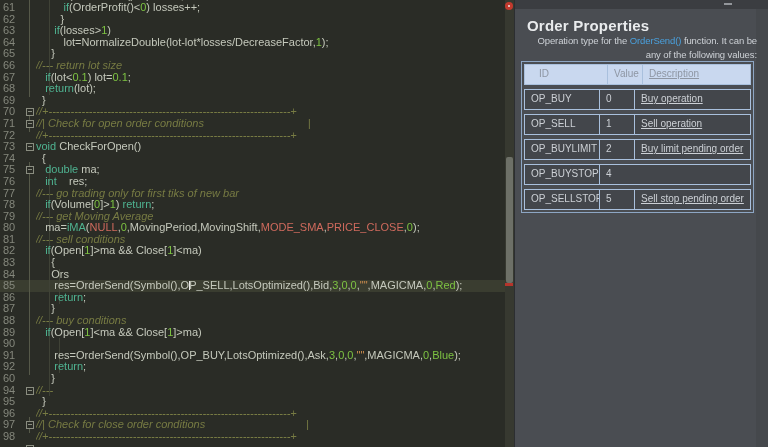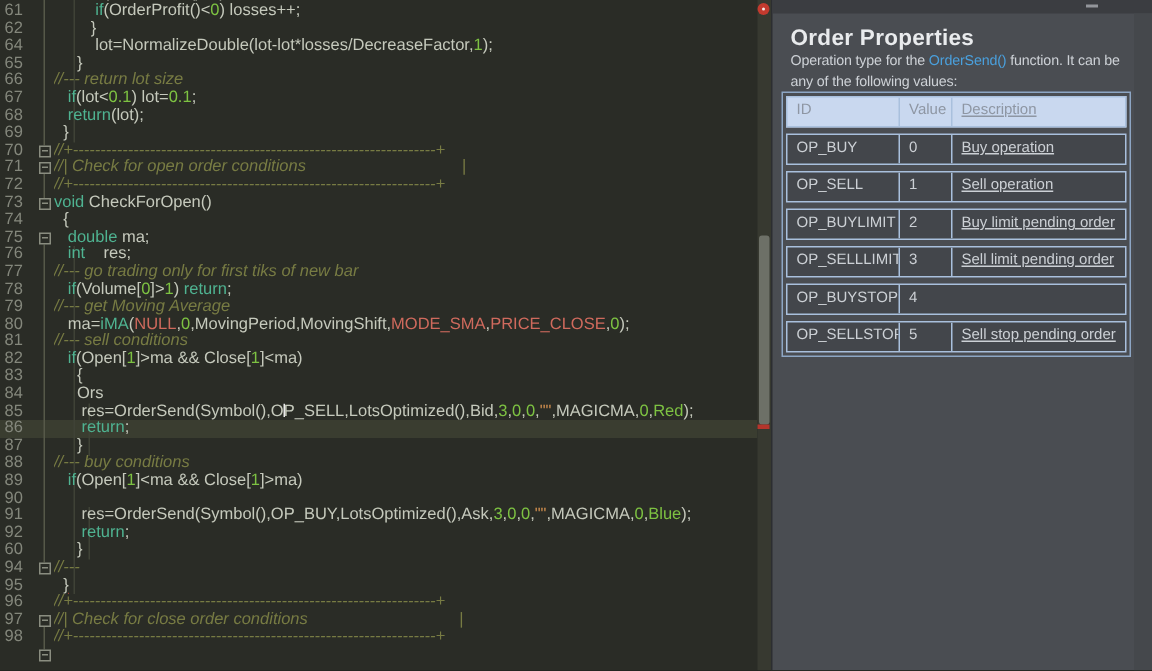--- a/index.html
+++ b/index.html
@@ -36,28 +36,28 @@
   .errmark{position:absolute;left:0px;top:283px;width:8px;height:3px;background:#b5352c;}
 
   
   .panel{position:absolute;left:514px;top:0;width:254px;height:447px;background:#4a4d52;
          border-left:1px solid #2c2e31;box-sizing:border-box;
          font-family:"Liberation Sans",sans-serif;}
   .panel-top{position:absolute;left:0;top:0;width:100%;height:9px;background:#3b3d41;}
   .pin{position:absolute;right:36px;top:3px;width:8px;height:2px;background:#93969b;}
   .panel-scroll{position:absolute;right:0;top:9px;width:12px;bottom:0;background:#45484c;}
   .ptitle{position:absolute;left:12px;top:17px;margin:0;font-size:15px;font-weight:bold;color:#e9ebed;letter-spacing:0.2px;}
-  .pintro{position:absolute;left:12px;top:34px;width:230px;margin:0;font-size:9.5px;line-height:13.5px;color:#cdd1d6;letter-spacing:-0.1px;}
+  .pintro{position:absolute;left:12px;top:34px;width:230px;margin:0;font-size:9.5px;line-height:13.5px;color:#cdd1d6;letter-spacing:-0.1px;text-align:right;}
   .plink{color:#4aa0dd;text-decoration:none;cursor:pointer;}
   .ptable{position:absolute;left:6px;top:61px;width:233px;border:1px solid #8da6c4;background:#4a4d52;
           padding:2px;display:flex;flex-direction:column;gap:4px;box-sizing:border-box;}
   .tbody{display:flex;flex-direction:column;gap:4px;}
   .trow{display:flex;border:1px solid #a9c0dd;background:#43464b;height:19px;line-height:18px;
         font-size:10px;color:#ccd0d5;overflow:hidden;}
-  .thead{background:#c9d8ef;color:#8e96a3;}
+  .thead{background:#c9d8ef;color:#8e96a3;padding-left:8px;}
   .tcell{padding-left:6px;box-sizing:border-box;overflow:hidden;white-space:nowrap;}
   .c0{width:74px;flex:none;}
   .c1{width:35px;flex:none;border-left:1px solid #a9c0dd;}
   .c2{flex:1;border-left:1px solid #a9c0dd;text-decoration:underline;}
 </style>
 </head>
 <body>
 
 <div class="stage">
 
@@ -71,20 +71,21 @@
 
     <div class="fold-connector" style="top:0;height:97px;"></div>
     <div class="fold-connector" style="top:116px;height:16px;"></div>
     <div class="fold-connector" style="top:162px;height:213px;"></div>
     <div class="fold-connector" style="top:417px;height:16px;"></div>
 
     <div class="code-rows">
         <div class="crow"><span class="lnum">60</span><span class="foldcol"></span><span class="ctext"><span class="tk-d">         </span><span class="tk-k">if</span><span class="tk-d">(OrderProfit()&gt;</span><span class="tk-n">0</span><span class="tk-d">) </span><span class="tk-k">break</span><span class="tk-d">;</span></span></div>
         <div class="crow"><span class="lnum">61</span><span class="foldcol"></span><span class="ctext"><span class="tk-d">         </span><span class="tk-k">if</span><span class="tk-d">(OrderProfit()&lt;</span><span class="tk-n">0</span><span class="tk-d">) losses++;</span></span></div>
         <div class="crow"><span class="lnum">62</span><span class="foldcol"></span><span class="ctext"><span class="tk-d">        }</span></span></div>
+        <div class="crow"><span class="lnum">63</span><span class="foldcol"></span><span class="ctext"><span class="tk-d">      </span><span class="tk-k">if</span><span class="tk-d">(losses&gt;</span><span class="tk-n">1</span><span class="tk-d">)</span></span></div>
         <div class="crow"><span class="lnum">64</span><span class="foldcol"></span><span class="ctext"><span class="tk-d">         lot=NormalizeDouble(lot-lot*losses/DecreaseFactor,</span><span class="tk-n">1</span><span class="tk-d">);</span></span></div>
         <div class="crow"><span class="lnum">65</span><span class="foldcol"></span><span class="ctext"><span class="tk-d">     }</span></span></div>
         <div class="crow"><span class="lnum">66</span><span class="foldcol"></span><span class="ctext"><span class="tk-m">//--- return lot size</span></span></div>
         <div class="crow"><span class="lnum">67</span><span class="foldcol"></span><span class="ctext"><span class="tk-d">   </span><span class="tk-k">if</span><span class="tk-d">(lot&lt;</span><span class="tk-n">0.1</span><span class="tk-d">) lot=</span><span class="tk-n">0.1</span><span class="tk-d">;</span></span></div>
         <div class="crow"><span class="lnum">68</span><span class="foldcol"></span><span class="ctext"><span class="tk-d">   </span><span class="tk-k">return</span><span class="tk-d">(lot);</span></span></div>
         <div class="crow"><span class="lnum">69</span><span class="foldcol"><span class="foldbox"></span></span><span class="ctext"><span class="tk-d">  }</span></span></div>
         <div class="crow"><span class="lnum">70</span><span class="foldcol"><span class="foldbox"></span></span><span class="ctext"><span class="tk-m">//+------------------------------------------------------------------+</span></span></div>
         <div class="crow"><span class="lnum">71</span><span class="foldcol"></span><span class="ctext"><span class="tk-m">//| Check for open order conditions                                  |</span></span></div>
         <div class="crow"><span class="lnum">72</span><span class="foldcol"><span class="foldbox"></span></span><span class="ctext"><span class="tk-m">//+------------------------------------------------------------------+</span></span></div>
         <div class="crow"><span class="lnum">73</span><span class="foldcol"></span><span class="ctext"><span class="tk-k">void</span><span class="tk-d"> CheckForOpen()</span></span></div>
@@ -148,25 +149,20 @@
             <span class="tcell c0">OP_SELL</span>
             <span class="tcell c1">1</span>
             <span class="tcell c2">Sell operation</span>
           </div>
           <div class="trow">
             <span class="tcell c0">OP_BUYLIMIT</span>
             <span class="tcell c1">2</span>
             <span class="tcell c2">Buy limit pending order</span>
           </div>
           <div class="trow">
-            <span class="tcell c0">OP_SELLLIMIT</span>
-            <span class="tcell c1">3</span>
-            <span class="tcell c2">Sell limit pending order</span>
-          </div>
-          <div class="trow">
             <span class="tcell c0">OP_BUYSTOP</span>
             <span class="tcell c1">4</span>
           </div>
           <div class="trow">
             <span class="tcell c0">OP_SELLSTOP</span>
             <span class="tcell c1">5</span>
             <span class="tcell c2">Sell stop pending order</span>
           </div>
         </div>
     </div>

